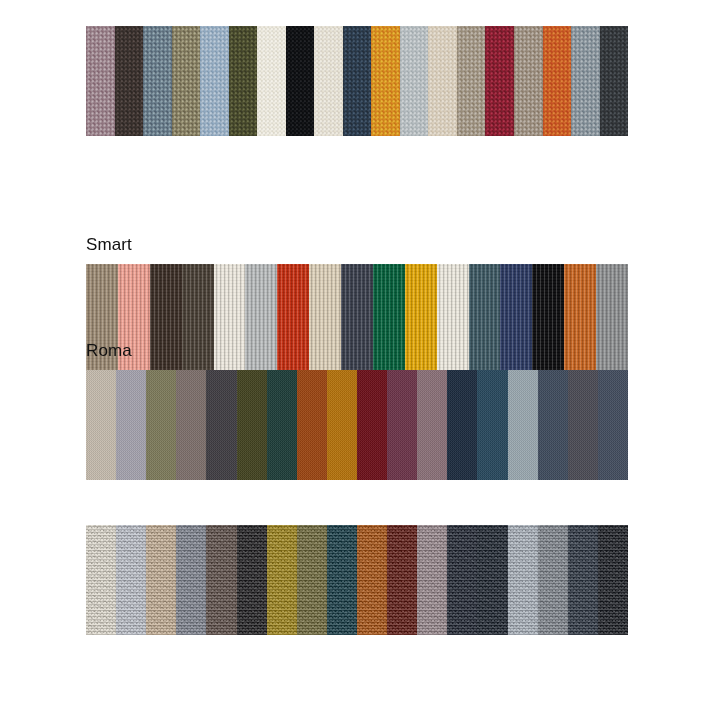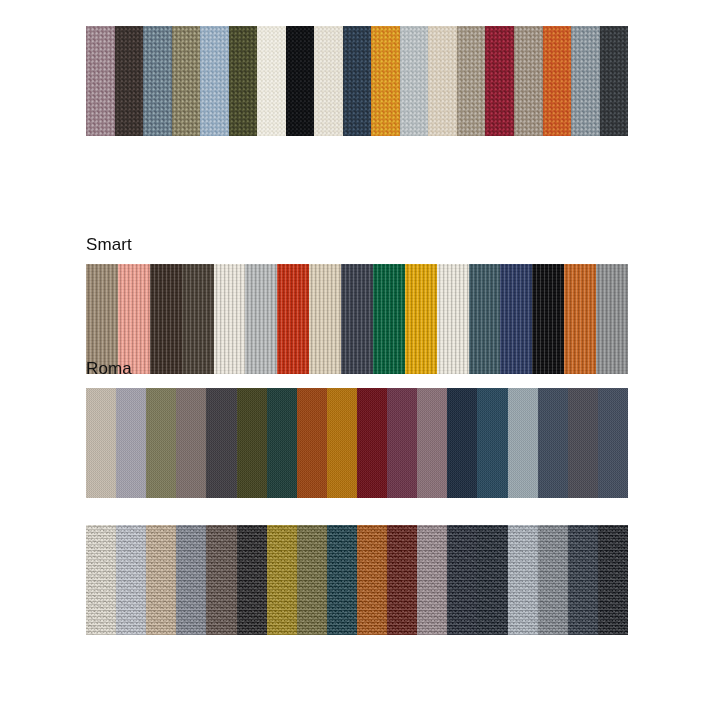--- a/index.html
+++ b/index.html
@@ -280,21 +280,21 @@
         </div>
         <div class="swatch">
           <div class="fill" style="background: rgb(201, 101, 32);"></div>
         </div>
         <div class="swatch">
           <div class="fill" style="background: rgb(143, 145, 147);"></div>
         </div>
       </div>
   </div>
 
-  <div class="collection" style="top:359px;">
+  <div class="collection" style="top:341px;">
     <div class="collection-label">Roma</div>
     <div class="swatch-strip tex-roma">
         <div class="swatch">
           <div class="fill" style="background: rgb(198, 188, 174);"></div>
         </div>
         <div class="swatch">
           <div class="fill" style="background: rgb(165, 163, 174);"></div>
         </div>
         <div class="swatch">
           <div class="fill" style="background: rgb(125, 122, 90);"></div>

